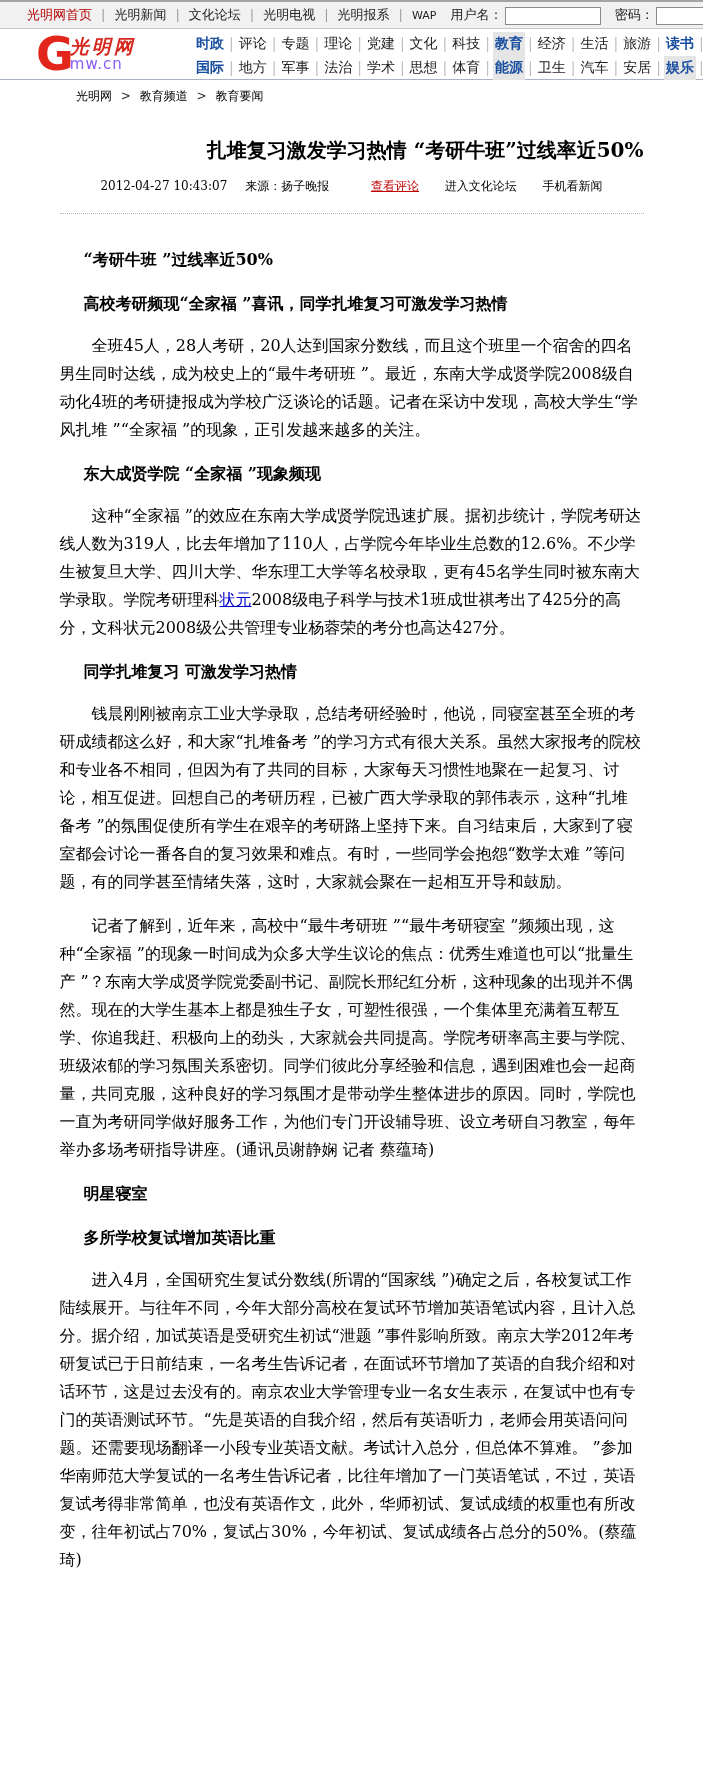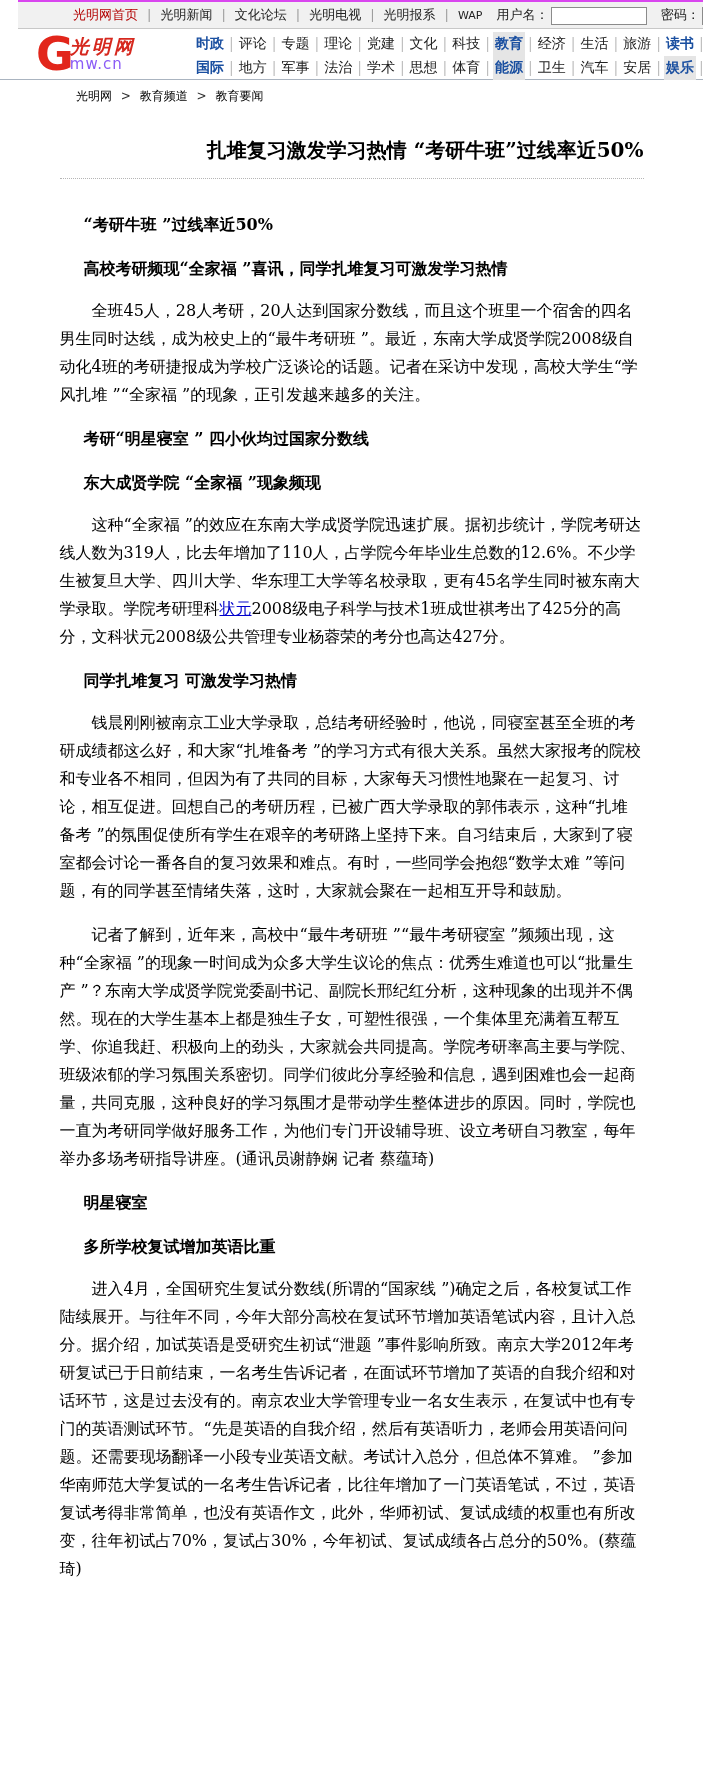--- a/index.html
+++ b/index.html
@@ -1,19 +1,19 @@
 <!DOCTYPE html>
 <html><head>
 <meta charset="utf-8">
 <style>
   html,body{margin:0;padding:0;background:#fff;}
   .page{width:703px;min-height:1787px;background:#fff;font-family:"DejaVu Serif","Liberation Serif",serif;color:#000;overflow:hidden;}
 
   
-  .topbar{background:#f1f1f1;border-top:2px solid #d946ef;border-bottom:1px solid #c8c8c8;height:26px;line-height:26px;padding-left:55px;font-size:13px;color:#222;white-space:nowrap;margin-left:18px;}
+  .topbar{background:#f1f1f1;border-top:2px solid #a3a3a3;border-bottom:1px solid #c8c8c8;height:26px;line-height:26px;padding-left:27px;font-size:13px;color:#222;white-space:nowrap;}
   .tb-link{cursor:pointer;}
   .tb-link.home{color:#b30000;}
   .tb-sep{color:#999;margin:0 9px;}
   .tb-wap{font-size:11px;font-family:"DejaVu Sans","Liberation Sans",sans-serif;}
   .tb-label{margin-left:10px;}
   .tb-input{width:90px;height:16px;border:1px solid #8b8b8b;background:#fff;vertical-align:middle;padding:0 2px;margin-left:2px;}
 
   
   .header{display:flex;align-items:center;height:50px;border-bottom:1px solid #aab4c0;}
   .logo{width:158px;padding-left:36px;display:flex;align-items:center;cursor:pointer;flex-shrink:0;}
@@ -73,25 +73,31 @@
   <div class="breadcrumb">
     <span class="bc-item">光明网</span>
     <span class="bc-sep">&gt;</span>
     <span class="bc-item">教育频道</span>
     <span class="bc-sep">&gt;</span>
     <span class="bc-item">教育要闻</span>
   </div>
 
   <div class="article">
     <h1 class="title">扎堆复习激发学习热情 “考研牛班”过线率近50%</h1>
+    <div class="meta">
+      <span>2012-04-27 10:43:07</span>
+      <span class="meta-src">来源：扬子晚报</span>
+      <span class="view-comments">查看评论</span>
+      <span class="meta-action">进入文化论坛</span>
+      <span class="meta-action">手机看新闻</span>
+    </div>
     <div class="body" id="article-body">
         <h3>“考研牛班 ”过线率近50%</h3>
         <h3>高校考研频现“全家福 ”喜讯，同学扎堆复习可激发学习热情</h3>
         <p>全班45人，28人考研，20人达到国家分数线，而且这个班里一个宿舍的四名男生同时达线，成为校史上的“最牛考研班 ”。最近，东南大学成贤学院2008级自动化4班的考研捷报成为学校广泛谈论的话题。记者在采访中发现，高校大学生“学风扎堆 ”“全家福 ”的现象，正引发越来越多的关注。</p>
-        <h3>考研“明星寝室 ” 四小伙均过国家分数线</h3>
         <h3>东大成贤学院 “全家福 ”现象频现</h3>
         <p>这种“全家福 ”的效应在东南大学成贤学院迅速扩展。据初步统计，学院考研达线人数为319人，比去年增加了110人，占学院今年毕业生总数的12.6%。不少学生被复旦大学、四川大学、华东理工大学等名校录取，更有45名学生同时被东南大学录取。学院考研理科<span class="inline-link">状元</span>2008级电子科学与技术1班成世祺考出了425分的高分，文科状元2008级公共管理专业杨蓉荣的考分也高达427分。</p>
         <h3>同学扎堆复习 可激发学习热情</h3>
         <p>钱晨刚刚被南京工业大学录取，总结考研经验时，他说，同寝室甚至全班的考研成绩都这么好，和大家“扎堆备考 ”的学习方式有很大关系。虽然大家报考的院校和专业各不相同，但因为有了共同的目标，大家每天习惯性地聚在一起复习、讨论，相互促进。回想自己的考研历程，已被广西大学录取的郭伟表示，这种“扎堆备考 ”的氛围促使所有学生在艰辛的考研路上坚持下来。自习结束后，大家到了寝室都会讨论一番各自的复习效果和难点。有时，一些同学会抱怨“数学太难 ”等问题，有的同学甚至情绪失落，这时，大家就会聚在一起相互开导和鼓励。</p>
         <p>记者了解到，近年来，高校中“最牛考研班 ”“最牛考研寝室 ”频频出现，这种“全家福 ”的现象一时间成为众多大学生议论的焦点：优秀生难道也可以“批量生产 ”？东南大学成贤学院党委副书记、副院长邢纪红分析，这种现象的出现并不偶然。现在的大学生基本上都是独生子女，可塑性很强，一个集体里充满着互帮互学、你追我赶、积极向上的劲头，大家就会共同提高。学院考研率高主要与学院、班级浓郁的学习氛围关系密切。同学们彼此分享经验和信息，遇到困难也会一起商量，共同克服，这种良好的学习氛围才是带动学生整体进步的原因。同时，学院也一直为考研同学做好服务工作，为他们专门开设辅导班、设立考研自习教室，每年举办多场考研指导讲座。(通讯员谢静娴 记者 蔡蕴琦)</p>
         <h3>明星寝室</h3>
         <h3>多所学校复试增加英语比重</h3>
         <p>进入4月，全国研究生复试分数线(所谓的“国家线 ”)确定之后，各校复试工作陆续展开。与往年不同，今年大部分高校在复试环节增加英语笔试内容，且计入总分。据介绍，加试英语是受研究生初试“泄题 ”事件影响所致。南京大学2012年考研复试已于日前结束，一名考生告诉记者，在面试环节增加了英语的自我介绍和对话环节，这是过去没有的。南京农业大学管理专业一名女生表示，在复试中也有专门的英语测试环节。“先是英语的自我介绍，然后有英语听力，老师会用英语问问题。还需要现场翻译一小段专业英语文献。考试计入总分，但总体不算难。 ”参加华南师范大学复试的一名考生告诉记者，比往年增加了一门英语笔试，不过，英语复试考得非常简单，也没有英语作文，此外，华师初试、复试成绩的权重也有所改变，往年初试占70%，复试占30%，今年初试、复试成绩各占总分的50%。(蔡蕴琦)</p>
       </div>
 

